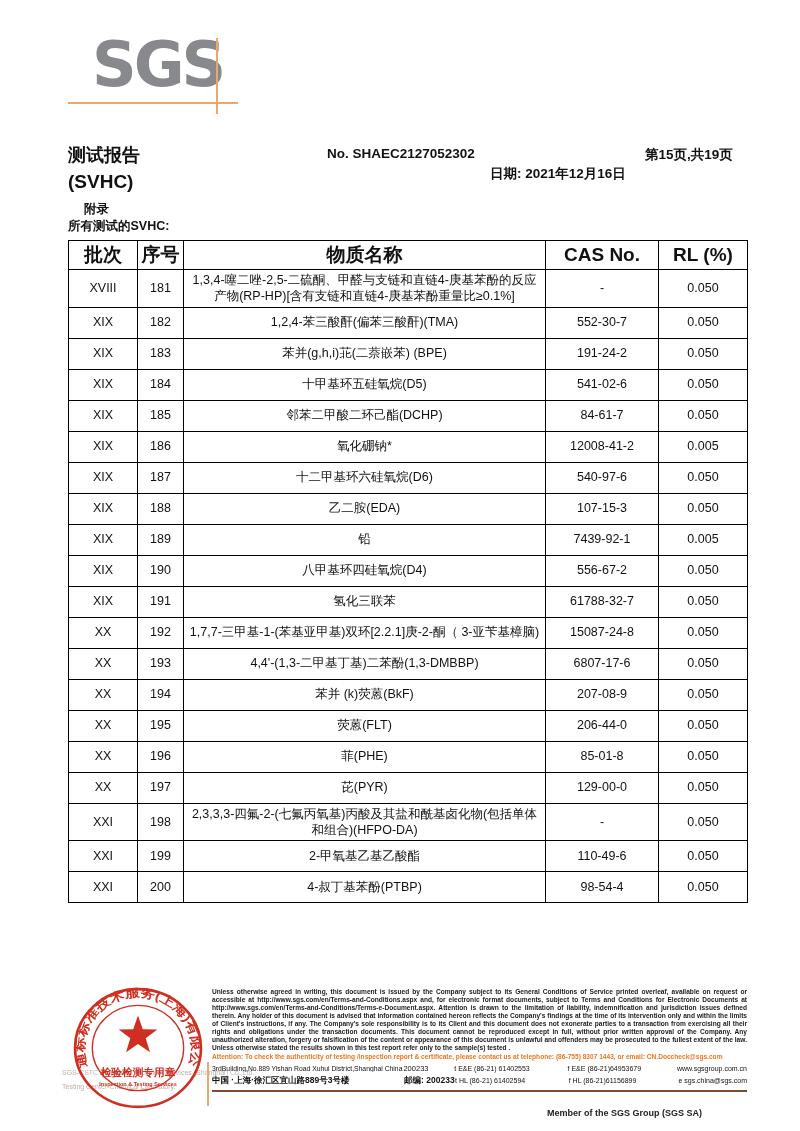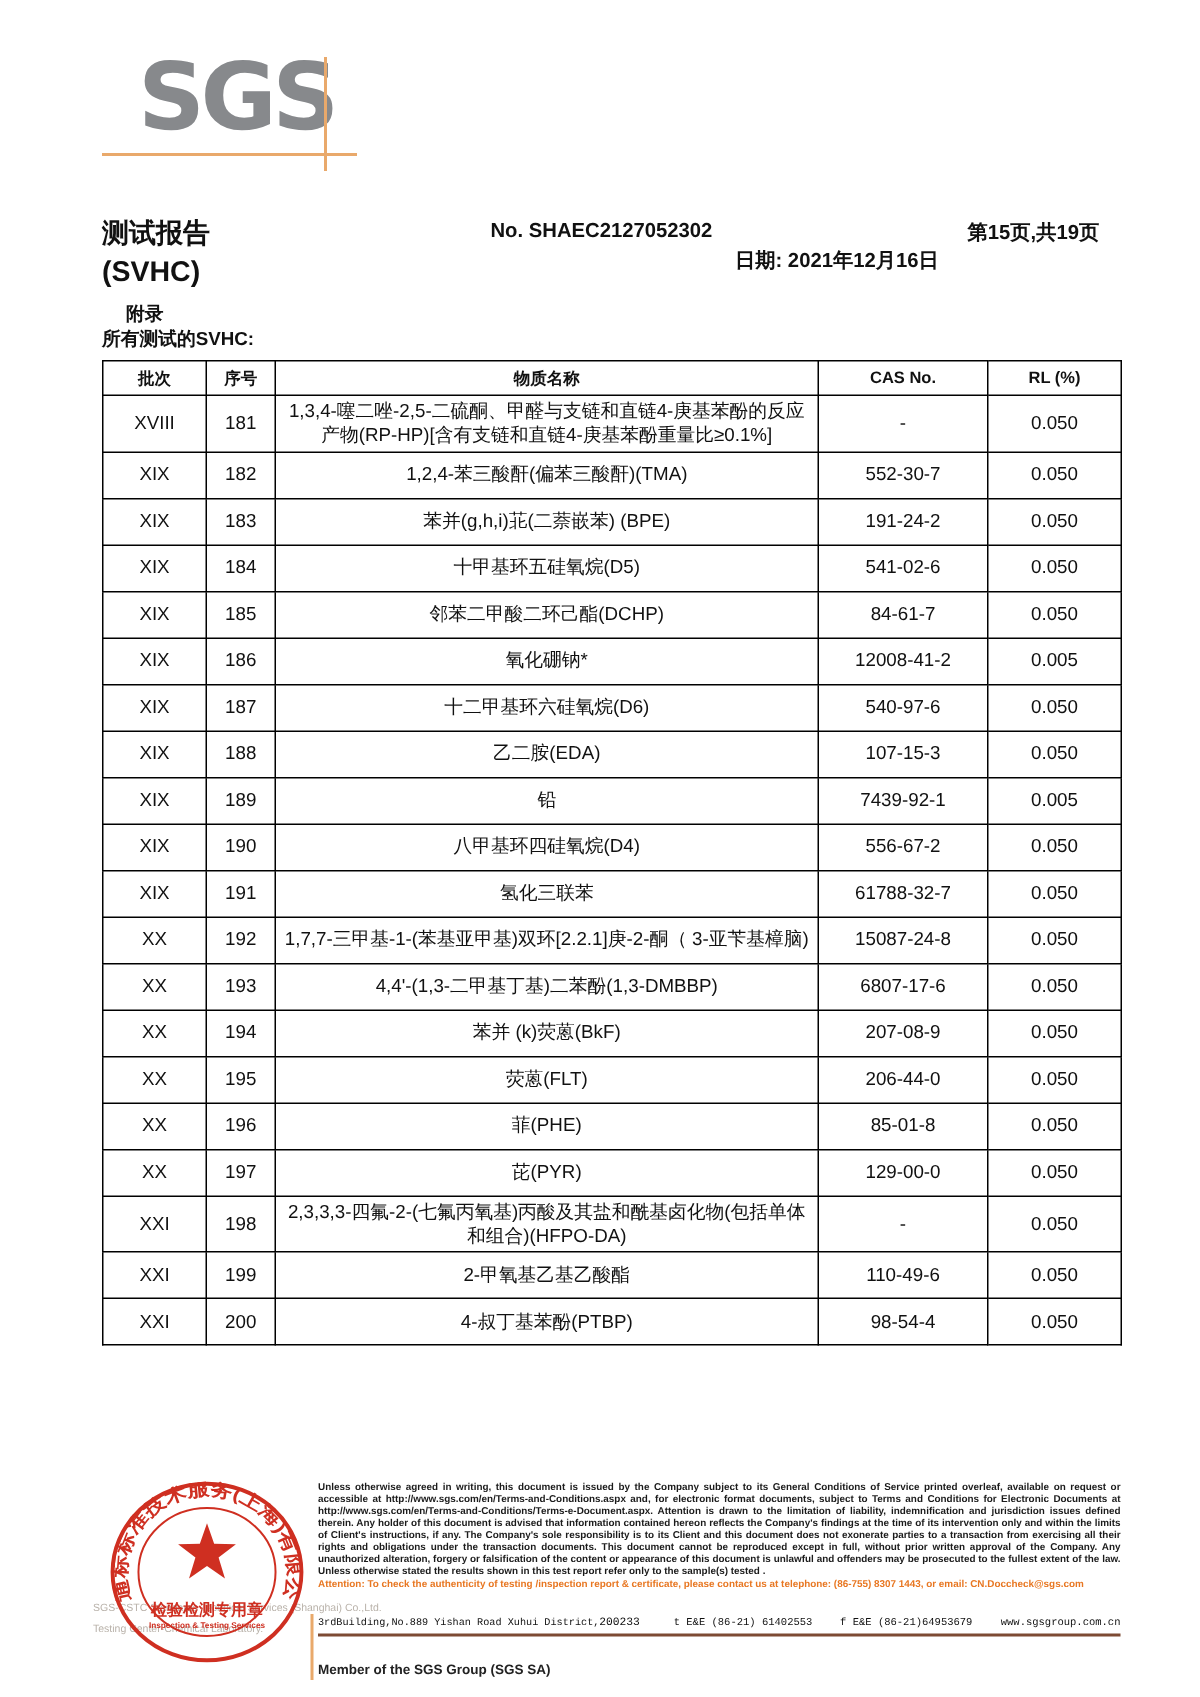--- a/index.html
+++ b/index.html
@@ -17,41 +17,41 @@
   .report-subtitle { position:absolute; left:0; top:28px; font-size:19px; font-weight:bold; }
   .report-no { position:absolute; left:215px; top:3px; font-size:13.5px; font-weight:bold;padding-left:44px; }
   .report-date { position:absolute; left:422px; top:3px; font-size:13.5px; font-weight:bold;margin-top:19px; }
   .report-page { position:absolute; left:577px; top:3px; font-size:13.5px; font-weight:bold; }
   .appendix { position:absolute; left:16px; top:58px; font-size:12.5px; font-weight:bold; }
   .list-intro { position:absolute; left:0; top:75px; font-size:12.5px; font-weight:bold; }
 
   
   table.svhc { position:absolute; left:68px; top:240px; width:679px; border-collapse:collapse; table-layout:fixed; }
   table.svhc th, table.svhc td { border:1.5px solid #000; }
-  table.svhc th { font-size:11px; font-weight:bold; height:23px; text-align:center; padding:1px 2px; }
+  table.svhc th { font-size:19px; font-weight:bold; height:23px; text-align:center; padding:1px 2px; }
   table.svhc td { font-size:12.5px; height:31px; text-align:center; padding:2px 4px; line-height:1.3; }
   table.svhc td.c-name { text-align:center; }
   .col-batch { width:69px; } .col-no { width:46px; } .col-name { width:362px; } .col-cas { width:113px; } .col-rl { width:89px; }
 
   
   .company-lines { position:absolute; left:62px; top:1066px; font-size:7px; color:#b9b2aa; line-height:2.0; white-space:nowrap; }
   .stamp-svg { position:absolute; left:72px; top:986px; }
   .footer-right { position:absolute; left:212px; top:988px; width:535px; }
   .disclaimer { font-size:6.6px; font-weight:bold; line-height:1.22; text-align:justify; color:#1b1b1b; }
   .attention { font-size:6.6px; font-weight:bold; line-height:1.22; color:#e87722; margin-top:1px; }
-  .addresses { margin-top:17px; border-bottom:2.5px solid #7d4a33; padding-bottom:3px; position:relative;font-family:Liberation Mono, monospace; }
+  .addresses { margin-top:3px; border-bottom:2.5px solid #7d4a33; padding-bottom:3px; position:relative; }
   .addresses::before { content:""; position:absolute; left:-5px; top:-2px; height:44px; width:1.5px; background:#e9a96b; }
   .addr-row { display:flex; align-items:baseline; white-space:nowrap; margin-top:2px; }
   .addr-row .a-addr { width:196px; font-size:6.8px; overflow:hidden; }
   .addr-row .a-postal { width:52px; font-size:7.5px; }
   .addr-row .a-tel { width:116px; font-size:7px; }
   .addr-row .a-fax { width:112px; font-size:7px; }
   .addr-row .a-web { flex:1; font-size:7px; }
   .addr-row.cn .a-addr, .addr-row.cn .a-postal { font-size:8.5px; font-weight:bold; }
-  .member { position:absolute; left:212px; top:1108px; width:490px; text-align:left; font-size:9px; font-weight:bold; color:#222; }
+  .member { position:absolute; left:212px; top:1108px; width:490px; text-align:right; font-size:9px; font-weight:bold; color:#222; }
 </style>
 </head>
 <body>
 
 <div class="logo-text">SGS</div>
 <div class="logo-hline"></div>
 <div class="logo-vline"></div>
 
 <div class="hdr">
   <div class="report-title">测试报告</div>
@@ -264,16 +264,23 @@
   <div class="disclaimer">Unless otherwise agreed in writing, this document is issued by the Company subject to its General Conditions of Service printed overleaf, available on request or accessible at http://www.sgs.com/en/Terms-and-Conditions.aspx and, for electronic format documents, subject to Terms and Conditions for Electronic Documents at http://www.sgs.com/en/Terms-and-Conditions/Terms-e-Document.aspx. Attention is drawn to the limitation of liability, indemnification and jurisdiction issues defined therein. Any holder of this document is advised that information contained hereon reflects the Company's findings at the time of its intervention only and within the limits of Client's instructions, if any. The Company's sole responsibility is to its Client and this document does not exonerate parties to a transaction from exercising all their rights and obligations under the transaction documents. This document cannot be reproduced except in full, without prior written approval of the Company. Any unauthorized alteration, forgery or falsification of the content or appearance of this document is unlawful and offenders may be prosecuted to the fullest extent of the law. Unless otherwise stated the results shown in this test report refer only to the sample(s) tested .</div>
   <div class="attention">Attention: To check the authenticity of testing /inspection report &amp; certificate, please contact us at telephone: (86-755) 8307 1443, or email: CN.Doccheck@sgs.com</div>
   <div class="addresses">
     <div class="addr-row en">
       <span class="a-addr">3rdBuilding,No.889 Yishan Road Xuhui District,Shanghai China</span>
       <span class="a-postal">200233</span>
       <span class="a-tel">t E&amp;E (86-21) 61402553</span>
       <span class="a-fax">f E&amp;E (86-21)64953679</span>
       <span class="a-web">www.sgsgroup.com.cn</span>
     </div>
+    <div class="addr-row cn">
+      <span class="a-addr">中国 ·上海·徐汇区宜山路889号3号楼</span>
+      <span class="a-postal">邮编: 200233</span>
+      <span class="a-tel">t HL (86-21) 61402594</span>
+      <span class="a-fax">f HL (86-21)61156899</span>
+      <span class="a-web">e sgs.china@sgs.com</span>
+    </div>
   </div>
 </div>
 
 <div class="member">Member of the SGS Group (SGS SA)</div>
 
 </body></html>

